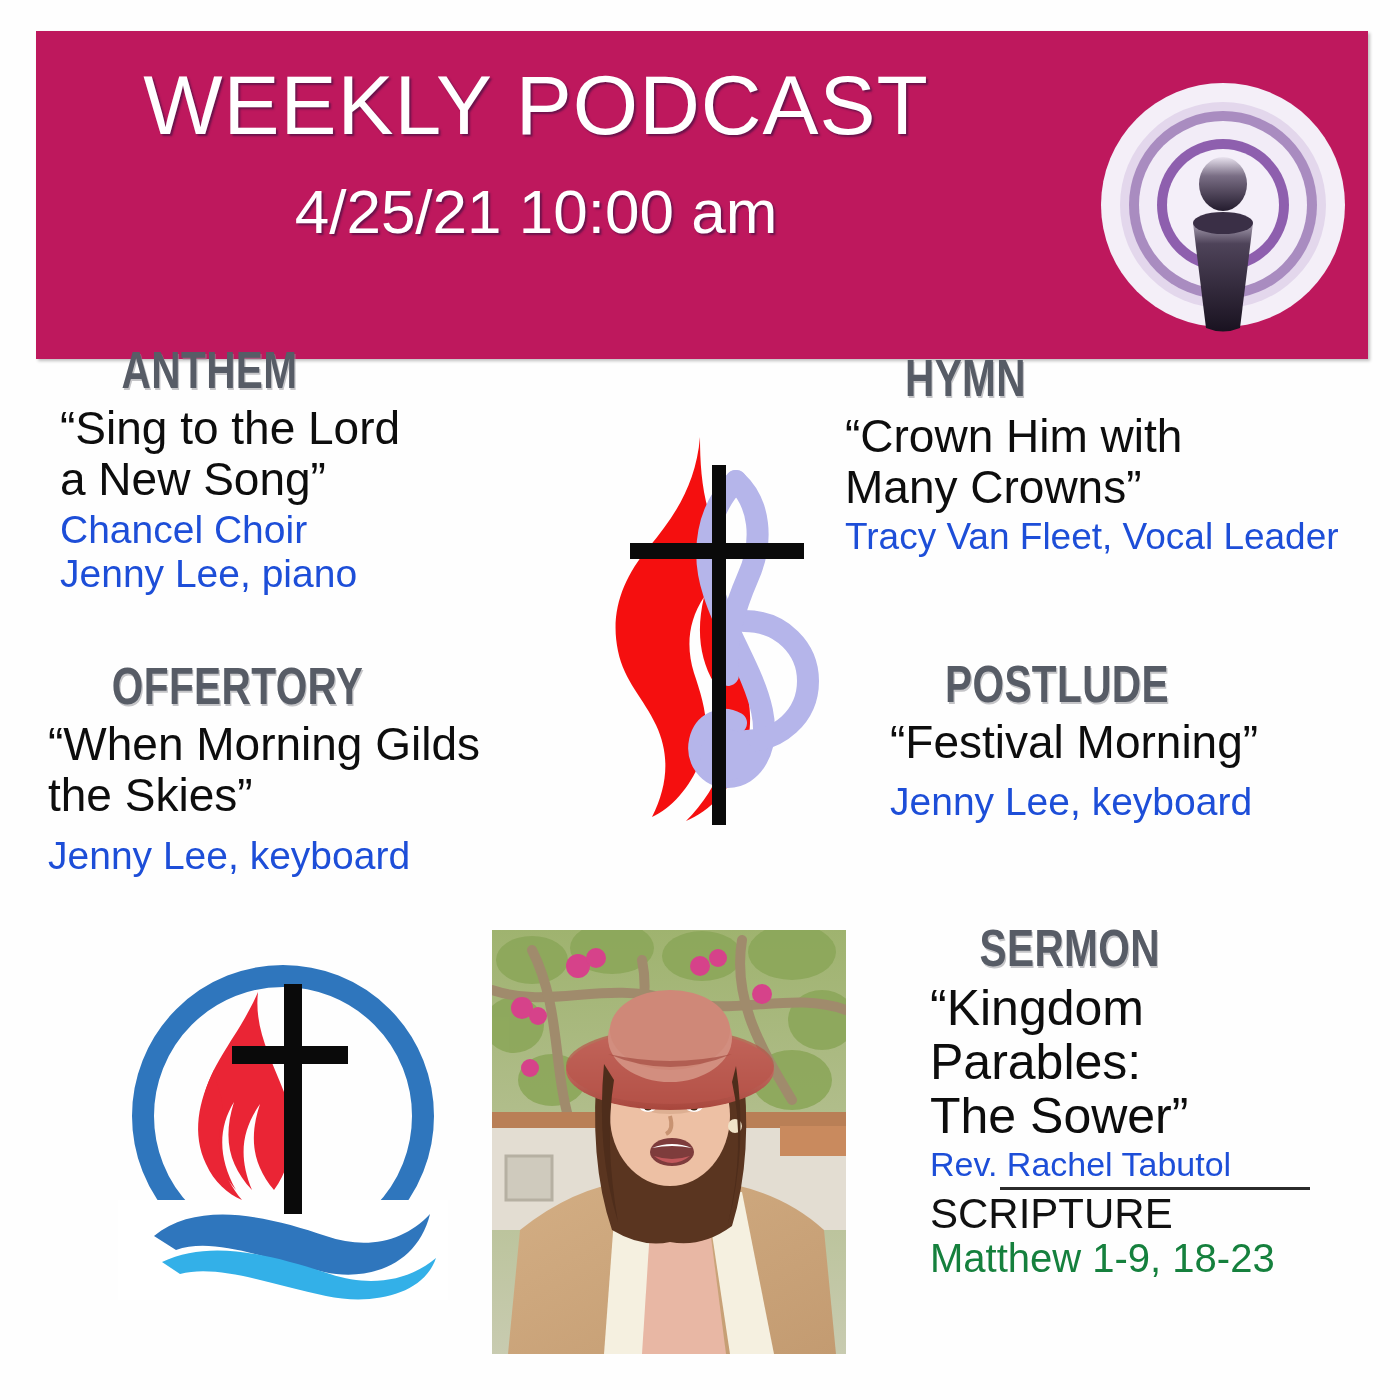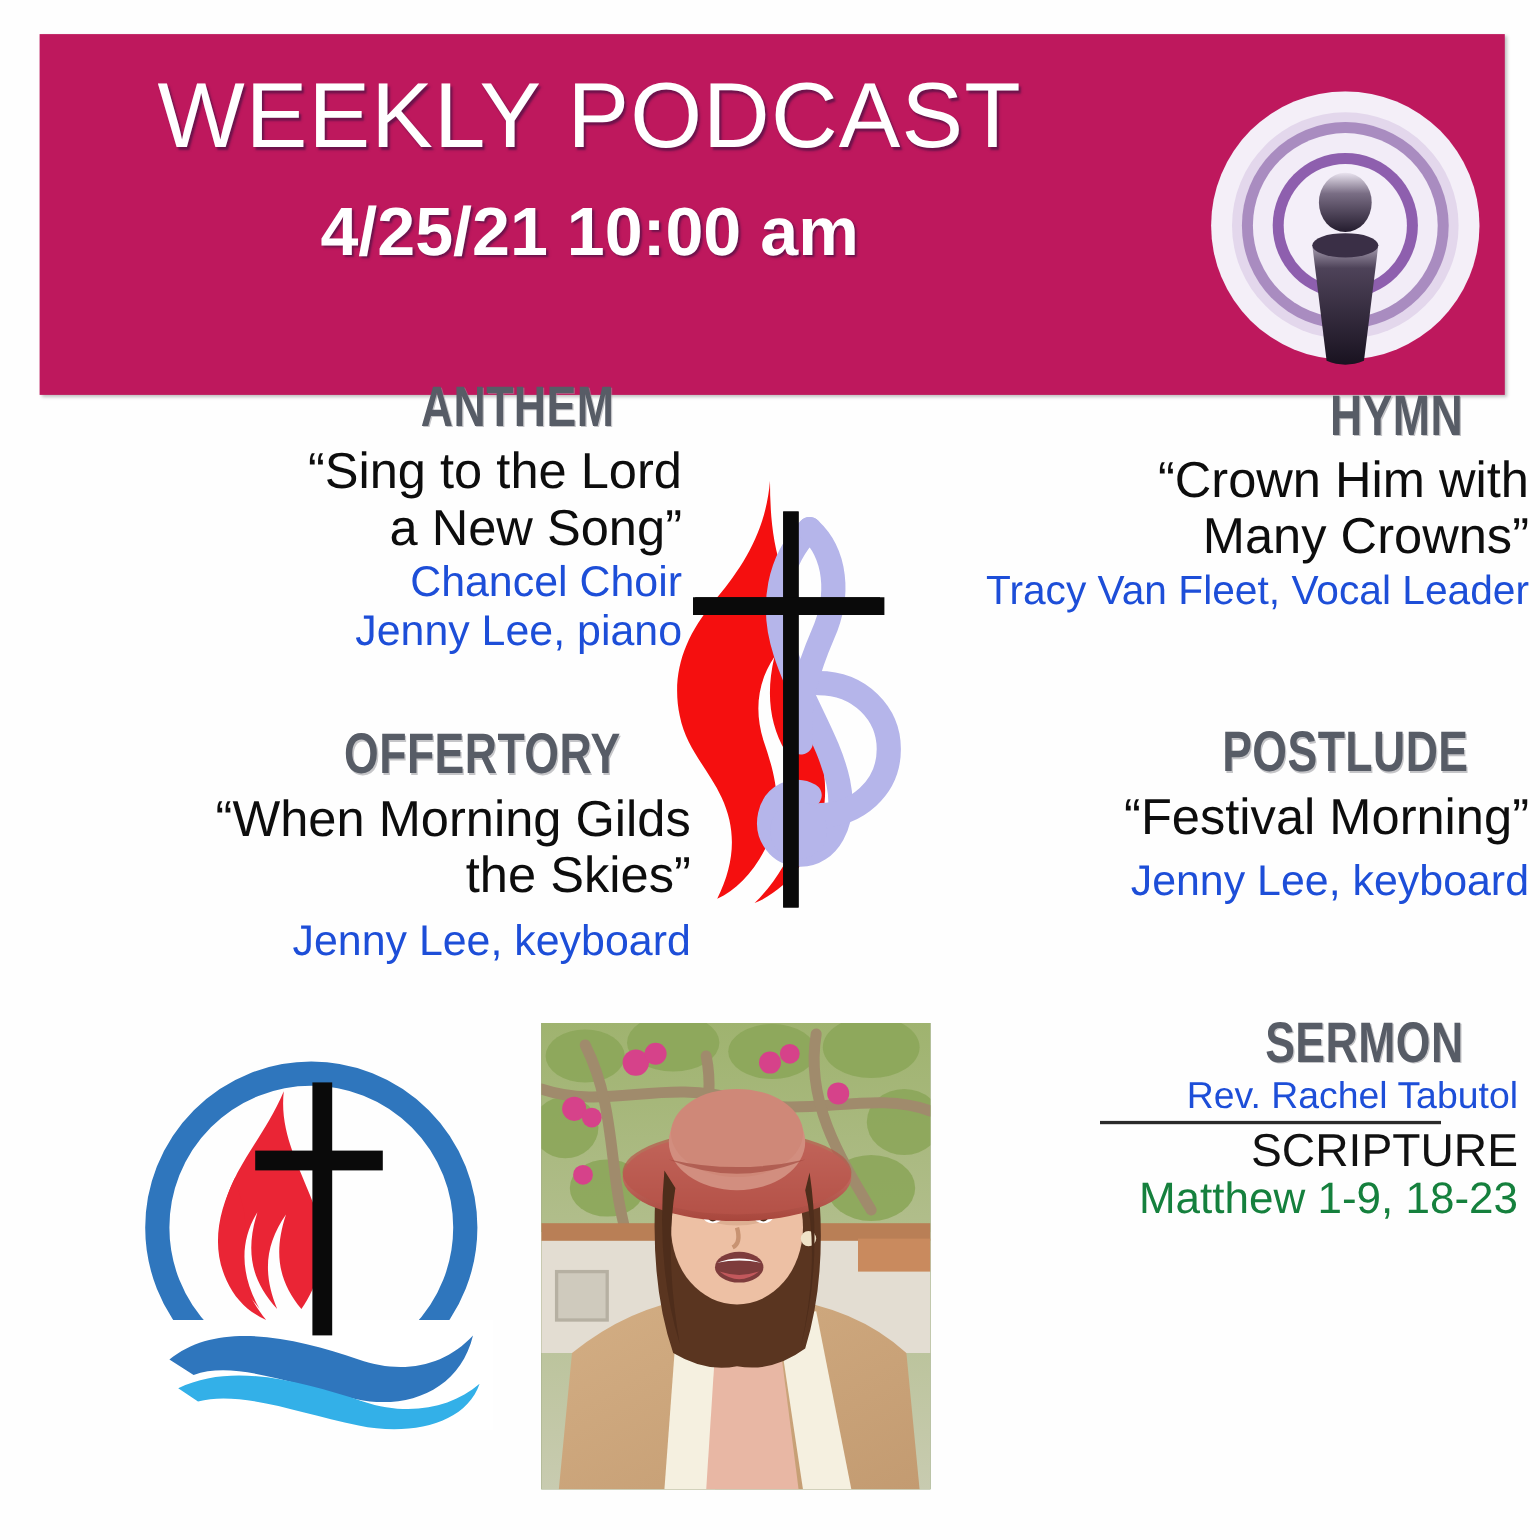--- a/index.html
+++ b/index.html
@@ -41,37 +41,37 @@
     font-family: "Liberation Sans", sans-serif;
   }
   .banner-subtitle {
     position: absolute;
     left: 0;
     top: 150px;
     width: 1000px;
     text-align: center;
     color: #ffffff;
     font-size: 62px;
-    font-weight: 700;
+    font-weight: 400;
     line-height: 1;
     text-shadow: 2px 2px 2px rgba(40,15,60,0.55);
     font-family: "Liberation Sans", sans-serif;
   }
   .podcast-icon {
     position: absolute;
     left: 1062px;
     top: 52px;
     width: 250px;
     height: 250px;
   }
 
   
   .section {
     position: absolute;
-    text-align: right;
+    text-align: left;
   }
   .sec-head {
     color: #575c66;
     font-weight: bold;
     font-size: 52px;
     line-height: 1.02;
     letter-spacing: 0.5px;
     transform: scaleX(0.78);
     transform-origin: center;
     text-shadow: 1.5px 1.5px 0 rgba(150,150,155,0.55);
@@ -228,20 +228,25 @@
   <div class="sec-title">
     <div>“Festival Morning”</div>
   </div>
   <div class="sec-credit" style="margin-top:12px">
     <div>Jenny Lee, keyboard</div>
   </div>
 </div>
 
 <div class="section" id="sec-sermon">
   <div class="sec-head">SERMON</div>
+  <div class="sec-title">
+    <div>“Kingdom</div>
+    <div>Parables:</div>
+    <div>The Sower”</div>
+  </div>
   <div class="sec-credit">
     <div>Rev. Rachel Tabutol</div>
   </div>
   <div class="divider"></div>
   <div class="scripture-head">SCRIPTURE</div>
   <div class="scripture-ref">Matthew 1-9, 18-23</div>
 </div>
 
 <div class="center-logo">
   <svg viewBox="0 0 250 430" width="250" height="430">

